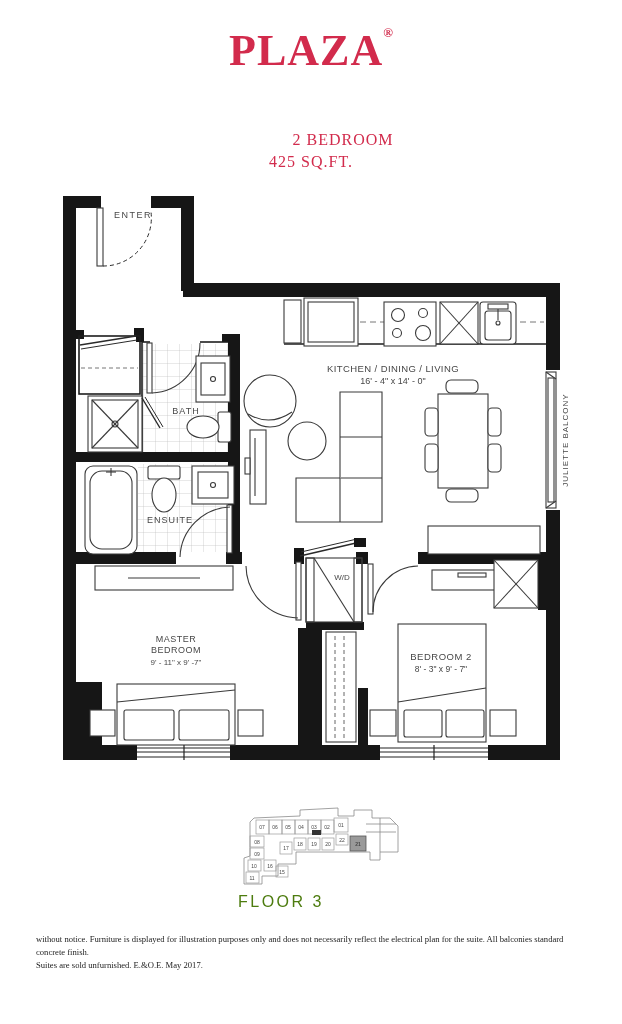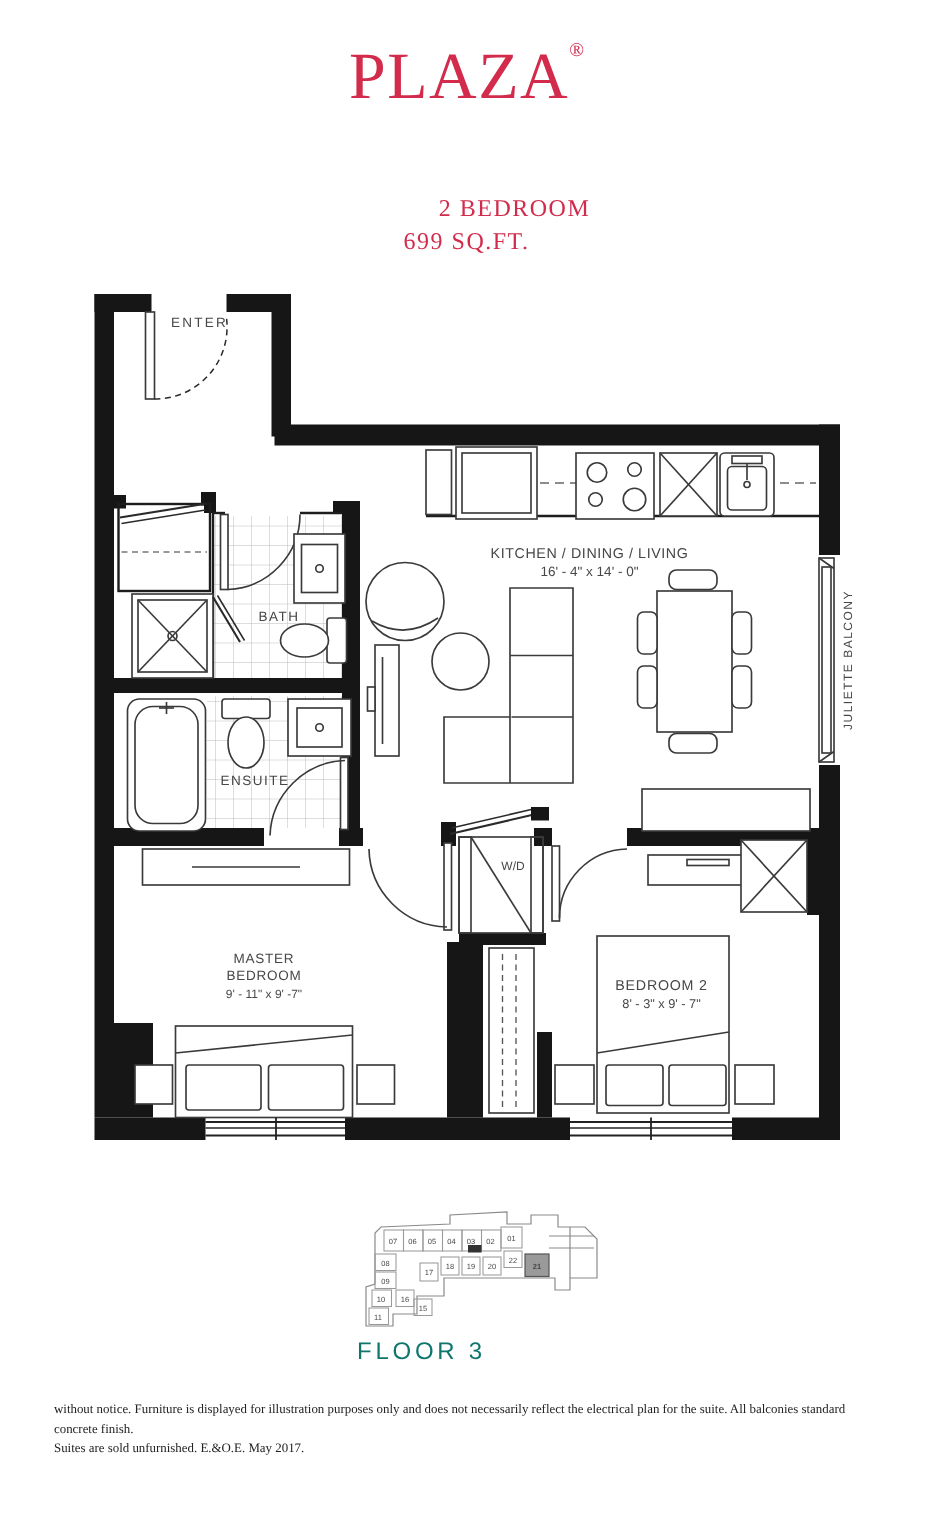--- a/index.html
+++ b/index.html
@@ -1,43 +1,43 @@
 <!DOCTYPE html>
 <html><head>
 <meta charset="utf-8">
 <style>
   html,body{margin:0;padding:0;background:#e8e8e8;}
   .page{position:relative;width:622px;height:1024px;background:#ffffff;margin:0 auto;overflow:hidden;
         font-family:"Liberation Sans",sans-serif;}
   .hdr{position:absolute;left:0;width:622px;text-align:center;color:#d22b4c;}
-  .brand{top:26px;font-family:"Liberation Serif",serif;font-weight:400;font-size:44px;letter-spacing:1px;line-height:1;}
+  .brand{top:26px;font-family:"Liberation Serif",serif;font-weight:700;font-size:44px;letter-spacing:1px;line-height:1;}
   .brand sup{font-size:13px;vertical-align:28px;letter-spacing:0;}
   .site{top:68px;font-family:"Liberation Serif",serif;font-style:italic;font-weight:700;font-size:17px;}
   .unitcode{top:98px;font-family:"Liberation Serif",serif;font-size:27px;letter-spacing:2px;}
   .unittype{top:131px;font-family:"Liberation Serif",serif;font-size:16px;letter-spacing:1px;margin-left:32px;}
   .area{top:153px;font-family:"Liberation Serif",serif;font-size:16px;letter-spacing:1px;}
   .plan-svg{position:absolute;left:0;top:0;}
-  .floor-label{position:absolute;left:238px;top:893px;font-size:16px;letter-spacing:2.5px;color:#0f766e;}
+  .floor-label{position:absolute;left:238px;top:893px;font-size:16px;letter-spacing:2.5px;color:#4d7c0f;}
   .disclaimer{position:absolute;left:36px;top:933px;width:556px;font-family:"Liberation Serif",serif;
               font-size:8.6px;line-height:1.5;color:#222;}
   svg text{font-family:"Liberation Sans",sans-serif;fill:#474747;}
   .wall{fill:#161616;stroke:none;}
   .thin{stroke:#1d1d1d;stroke-width:1.6;fill:none;}
   .furn{stroke:#3a3a3a;stroke-width:1.1;fill:#ffffff;}
   .furnl{stroke:#3a3a3a;stroke-width:1.1;fill:none;}
   .lite{stroke:#8a8a8a;stroke-width:0.8;fill:none;}
 </style>
 </head>
 <body>
 
 <div class="page">
 
   <div class="hdr brand"><span>PLAZA</span><sup>®</sup></div>
   <div class="hdr unittype">2 BEDROOM</div>
-  <div class="hdr area">699 SQ.FT.</div>
+  <div class="hdr area">425 SQ.FT.</div>
 
   <svg class="plan-svg" width="622" height="1024" viewBox="0 0 622 1024">
     <defs>
       <pattern id="tileP" width="12" height="13" patternUnits="userSpaceOnUse">
         <path d="M 12 0 L 12 13 M 0 13 L 12 13" stroke="#b4b4b4" stroke-width="0.6" fill="none"></path>
       </pattern>
     </defs>
 
     <g>
       <rect class="wall" x="63" y="196" width="38" height="12"></rect>

